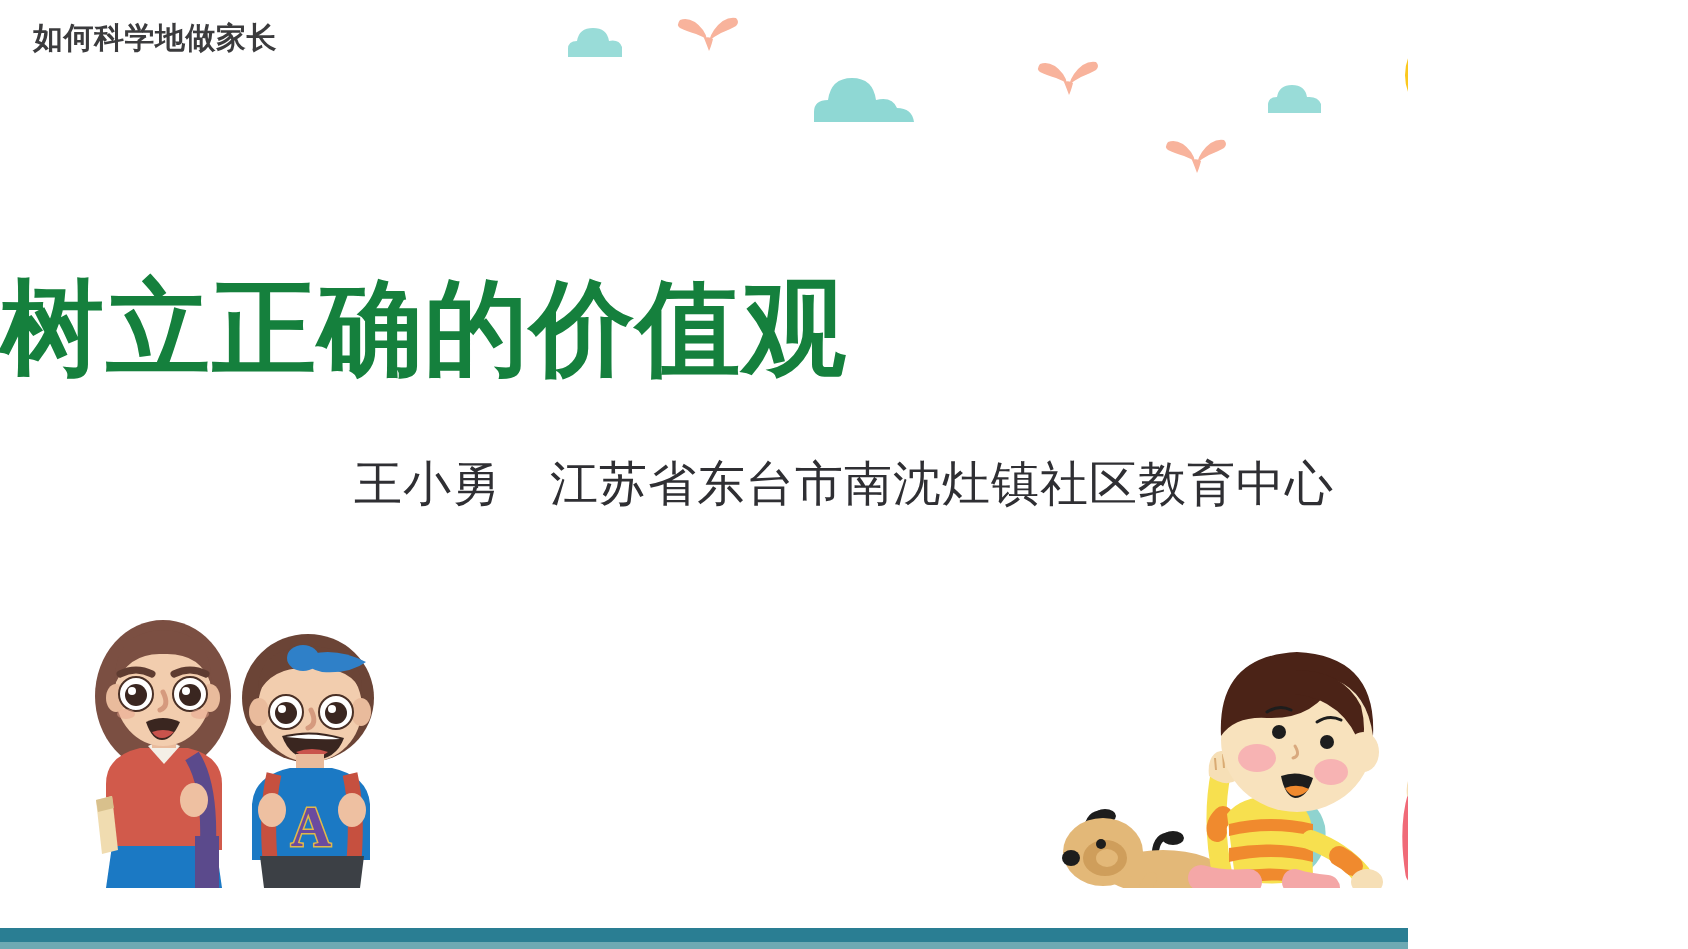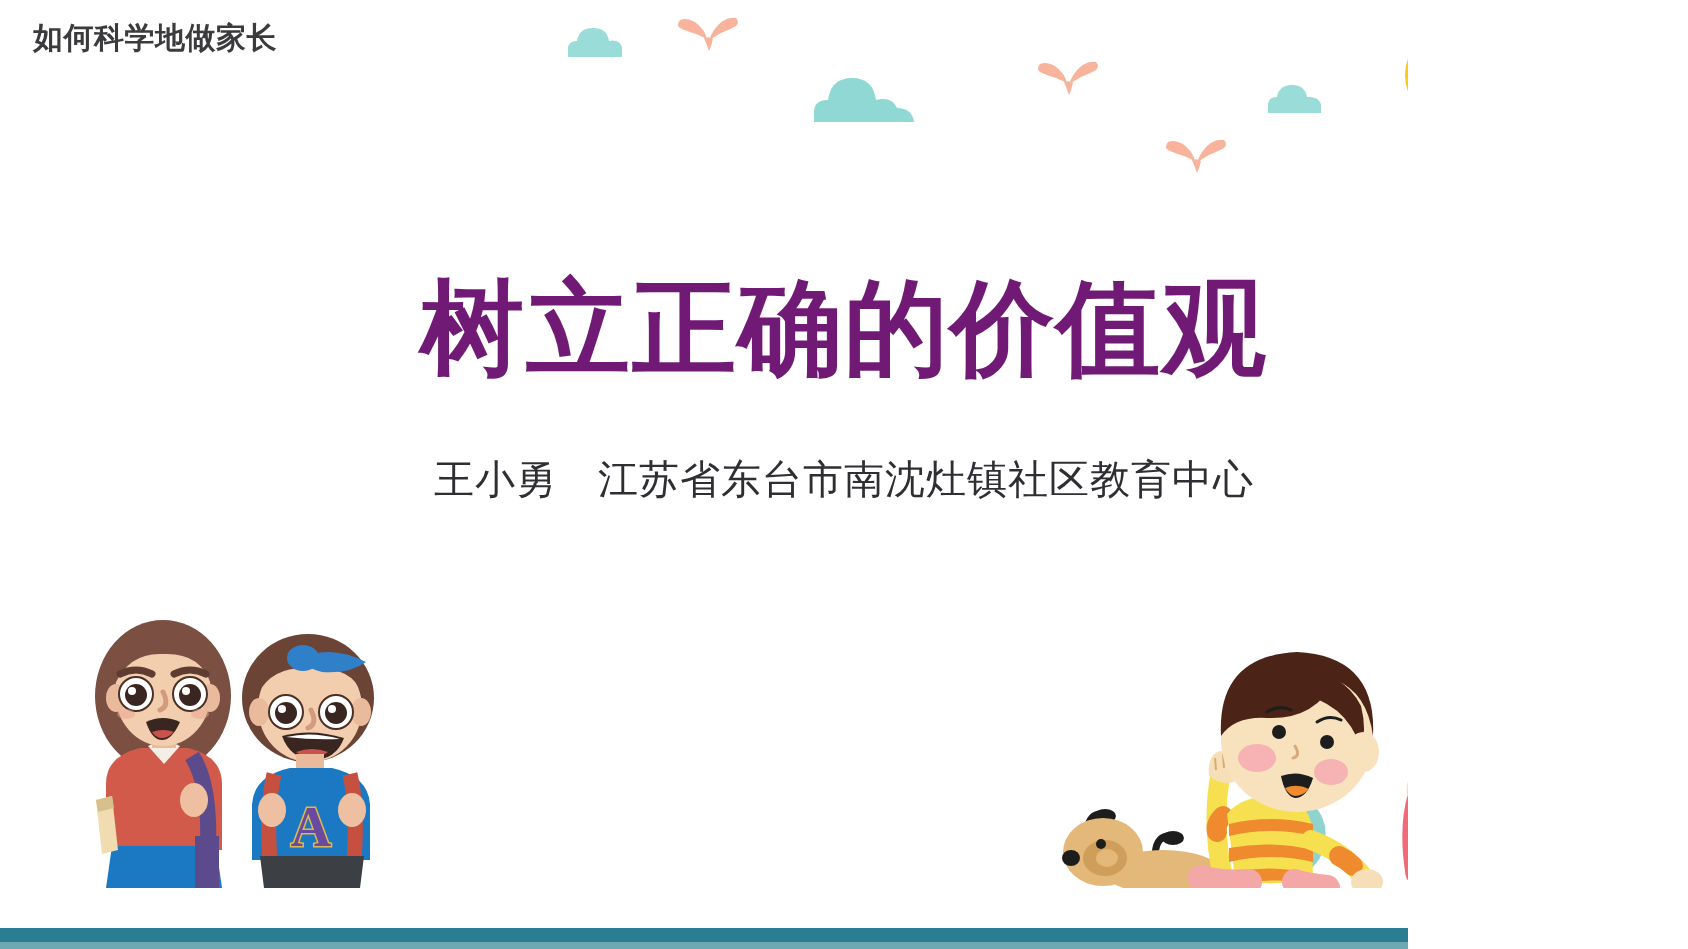--- a/index.html
+++ b/index.html
@@ -52,35 +52,35 @@
     border-radius: 50%;
     background: #fbc81e;
   }
 
   
   .main-title {
     position: absolute;
     left: 0;
     top: 272px;
     width: 1688px;
-    text-align: center;
+    text-align: left;
     font-size: 104px;
     line-height: 1.08;
     font-weight: 700;
-    color: #701a75;
+    color: #15803d;
     letter-spacing: 2px;
     white-space: nowrap;
   }
   .subtitle {
     position: absolute;
     left: 0;
     top: 455px;
     width: 1688px;
     text-align: center;
-    font-size: 40px;
+    font-size: 48px;
     line-height: 1.2;
     font-weight: 400;
     color: #2f2f33;
     letter-spacing: 1px;
     white-space: pre;
   }
 
   
   .illus {
     position: absolute;

